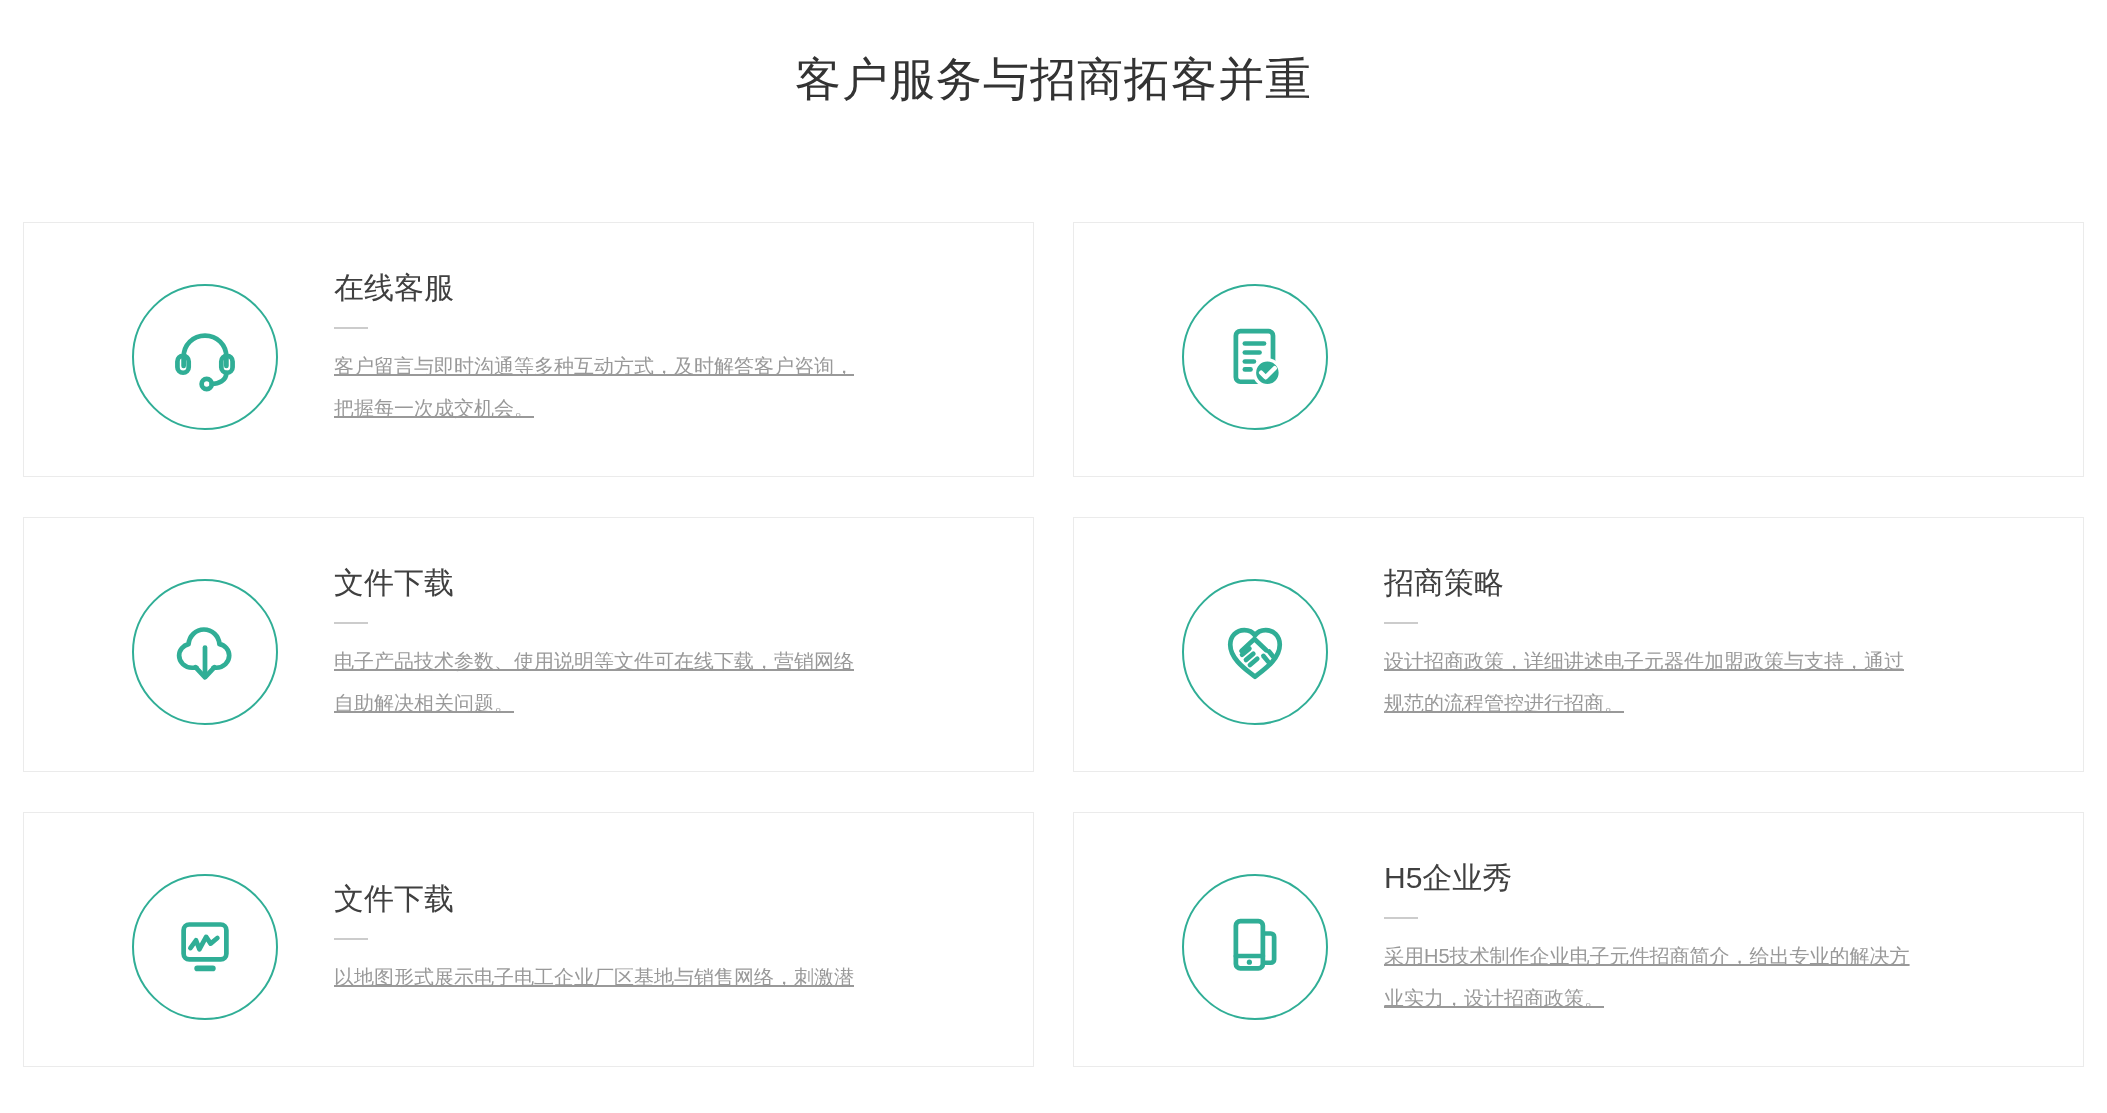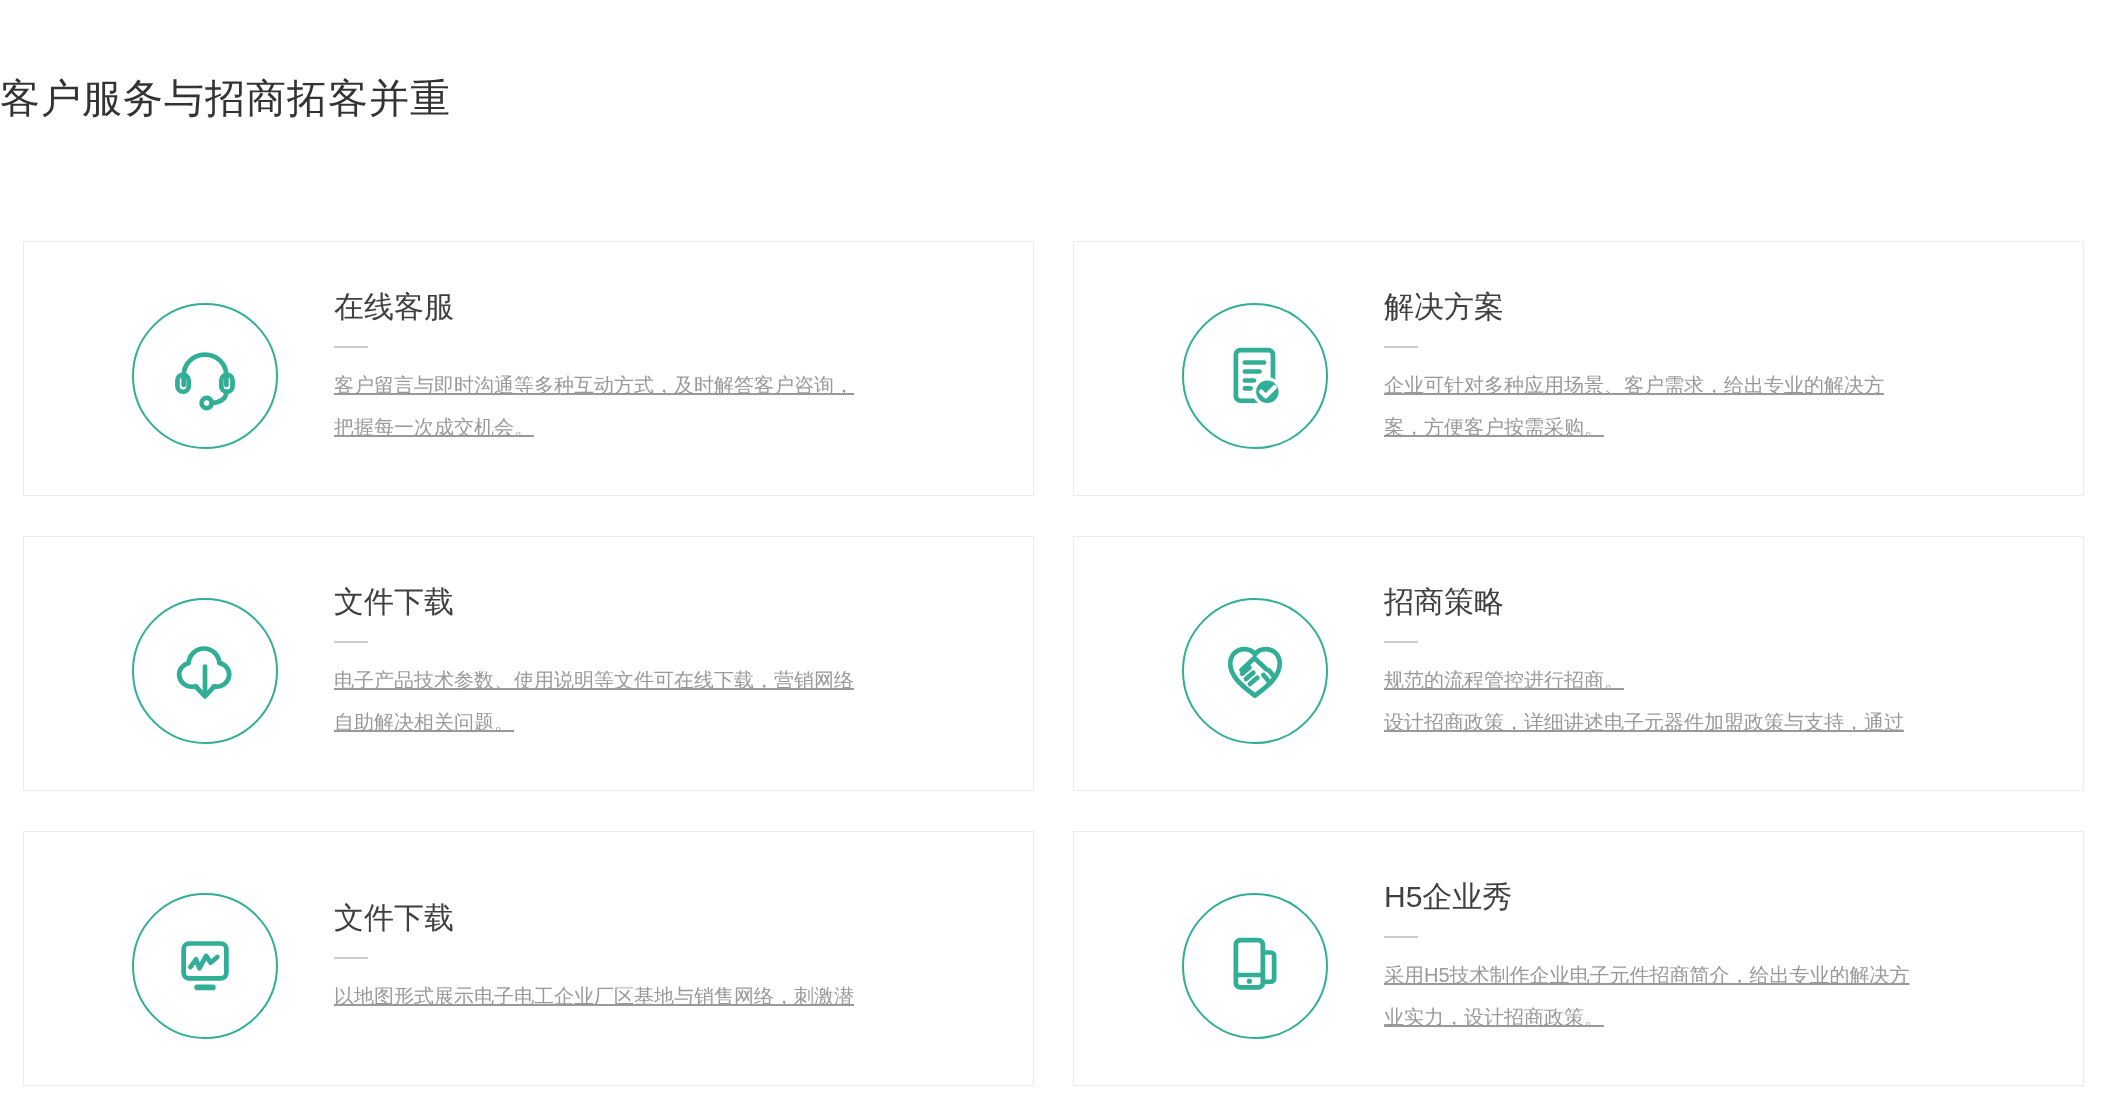--- a/index.html
+++ b/index.html
@@ -5,22 +5,23 @@
   * { box-sizing: border-box; }
   html, body { margin: 0; padding: 0; }
   body {
     width: 2107px;
     height: 1113px;
     background: #ffffff;
     font-family: "Liberation Sans", "DejaVu Sans", sans-serif;
     overflow: hidden;
   }
   .section-title {
-    margin: 76px 0 0;
-    font-size: 40px;
+    margin: 57px 0 0;
+    text-align: center;
+    font-size: 46px;
     font-weight: 400;
     line-height: 44px;
     color: var(--title-color, #333333);
     letter-spacing: 1px;
   }
   .grid {
     margin: 121px 23px 0;
     display: grid;
     grid-template-columns: 1fr 1fr;
     column-gap: 39px;
@@ -102,28 +103,20 @@
           <svg viewBox="0 0 64 64" fill="none" stroke="currentColor" stroke-width="4.2" stroke-linecap="round" stroke-linejoin="round">
     <rect x="15" y="9" width="33" height="45" rx="4"></rect>
     <line x1="23" y1="20" x2="40" y2="20"></line>
     <line x1="23" y1="28" x2="36" y2="28"></line>
     <line x1="23" y1="36" x2="31" y2="36"></line>
     <line x1="23" y1="43" x2="28" y2="43"></line>
     <circle cx="43" cy="46" r="11.5" fill="currentColor" stroke="#ffffff" stroke-width="3"></circle>
     <path d="M37.5 46 l4 4 l8 -8" stroke="#ffffff" stroke-width="4"></path>
   </svg>
         </div>
-    <div class="card-content">
-      <h2 class="card-title">解决方案</h2>
-      <div class="divider"></div>
-      <p class="desc">
-        <span class="desc-line">企业可针对多种应用场景、客户需求，给出专业的解决方</span>
-        <span class="desc-line">案，方便客户按需采购。</span>
-      </p>
-    </div>
   </section>
 
   <section class="card">
     <div class="icon-circle">
           <svg viewBox="0 0 64 64" fill="none" stroke="currentColor" stroke-width="4.2" stroke-linecap="round" stroke-linejoin="round">
     <path d="M24.5 46 h-4 C14 46 9 41 9 35.2 c0 -5 3.6 -9.2 8.4 -10.2 C18 17.6 23.8 12 31 12 c7.4 0 13.4 5.8 13.8 13 C49.6 25.8 53.5 30 53.5 35.2 c0 5.8 -5 10.8 -11.5 10.8 h-2.5"></path>
     <line x1="32" y1="28" x2="32" y2="52.5"></line>
     <path d="M23.5 45.5 L32 54.5 L40.5 45.5"></path>
   </svg>
         </div>
@@ -146,22 +139,22 @@
     <path d="M24 39 l6.5 -5.5"></path>
     <path d="M27.5 43.5 l6.5 -5.5"></path>
     <path d="M39.5 35.5 l4.5 5.5"></path>
     <path d="M44.5 31.5 l3.5 4.5"></path>
   </svg>
         </div>
     <div class="card-content">
       <h2 class="card-title">招商策略</h2>
       <div class="divider"></div>
       <p class="desc">
+        <span class="desc-line">设计招商政策，详细讲述电子元器件加盟政策与支持，通过</span>
         <span class="desc-line">规范的流程管控进行招商。</span>
-        <span class="desc-line">设计招商政策，详细讲述电子元器件加盟政策与支持，通过</span>
       </p>
     </div>
   </section>
 
   <section class="card">
     <div class="icon-circle">
           <svg viewBox="0 0 64 64" fill="none" stroke="currentColor" stroke-width="4.2" stroke-linecap="round" stroke-linejoin="round">
     <rect x="13" y="12" width="38" height="31" rx="5"></rect>
     <polyline points="19,33 24,26 27,34 33,23 37,29 43,24"></polyline>
     <line x1="25" y1="51" x2="39" y2="51" stroke-width="5"></line>

